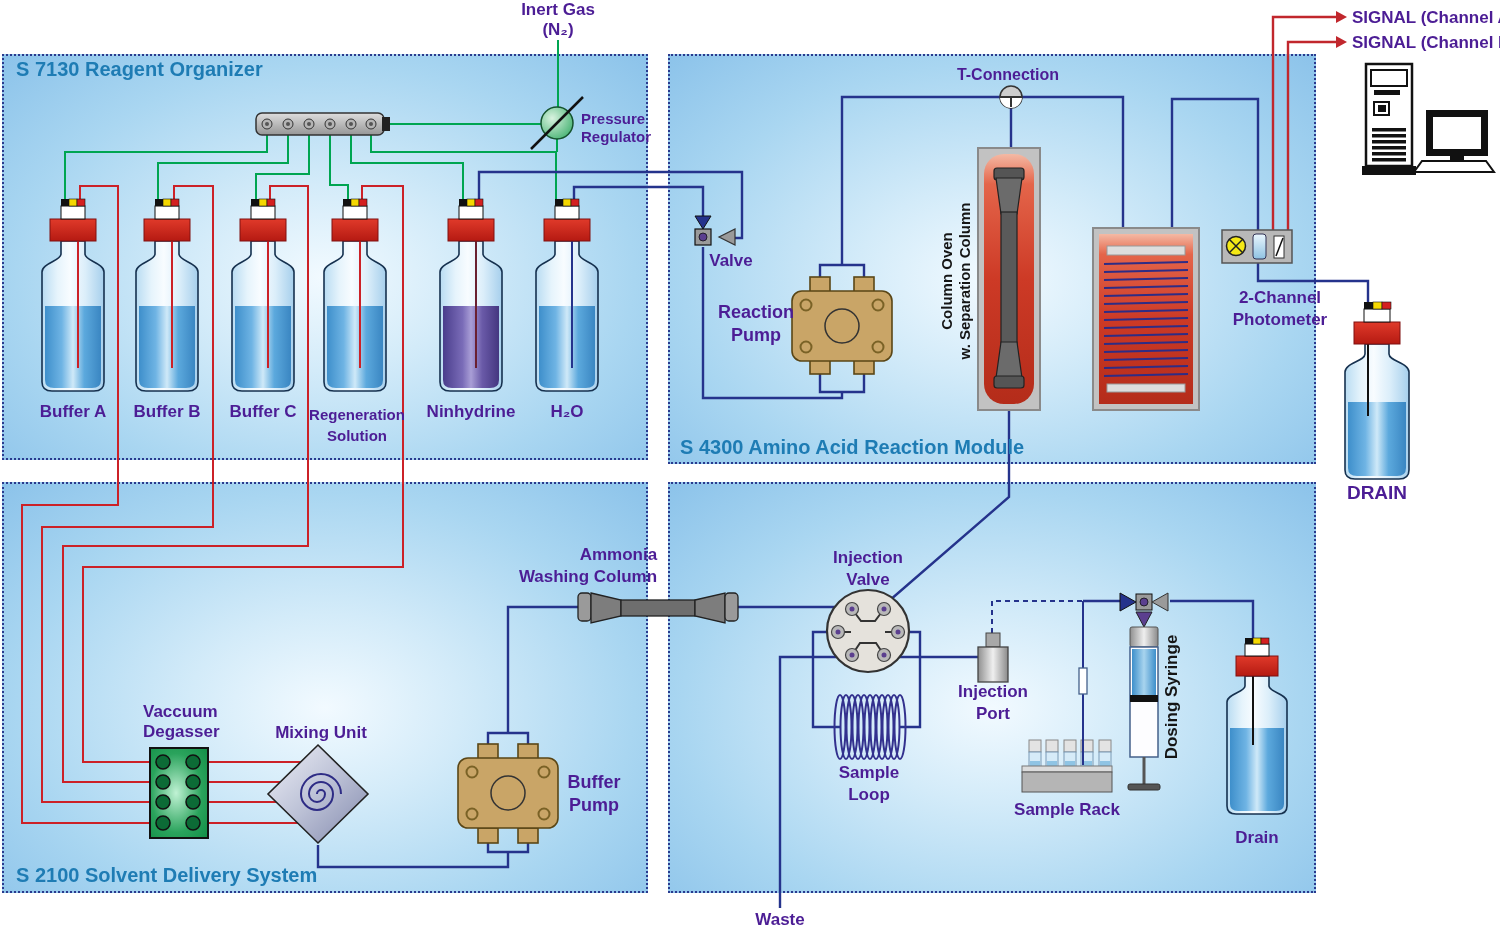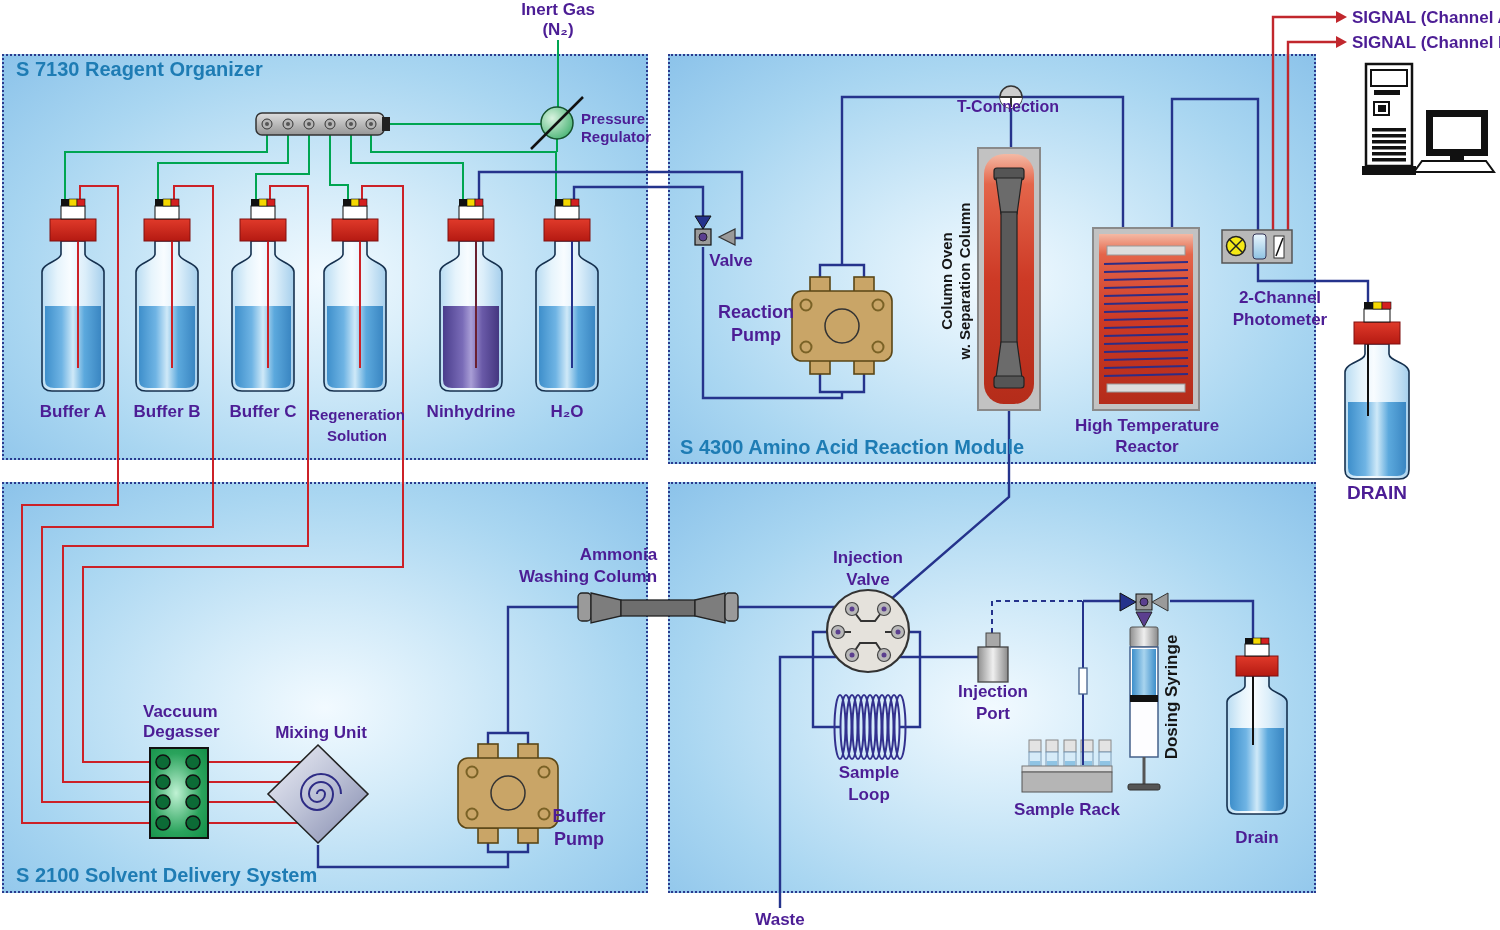--- a/index.html
+++ b/index.html
@@ -6,21 +6,21 @@
   #stage{position:relative;width:1500px;height:930px;overflow:hidden;background:#fff;
          font-family:"Liberation Sans","DejaVu Sans",sans-serif;}
   .panel{position:absolute;box-sizing:border-box;border:2px dotted #2a3a8e;
          background:radial-gradient(ellipse at 50% 55%, #f2faff 0%, #d3ebf9 30%, #a9d6f1 68%, #8cc3ea 100%);
          z-index:1;}
   #svgLayer{position:absolute;left:0;top:0;z-index:2;}
   .lbl{position:absolute;font-weight:bold;color:#4c1d95;white-space:nowrap;z-index:3;line-height:1.18;}
   .ctr{transform:translateX(-50%);text-align:center;}
   .ttl{position:absolute;color:#1e7cb4;font-weight:bold;font-size:20px;z-index:3;white-space:nowrap;}
   .rot{position:absolute;z-index:3;text-align:center;font-weight:bold;color:#151515;transform:rotate(-90deg);}
-  .f17{font-size:17px;} .f15{font-size:15px;} .f16{font-size:16px;margin-top:32px;} .f18{font-size:18px;} .f19{font-size:19px;}
+  .f17{font-size:17px;} .f15{font-size:15px;} .f16{font-size:16px;} .f18{font-size:18px;} .f19{font-size:19px;}
 </style>
 </head>
 <body>
 
 <div id="stage">
 
   <div class="panel" style="left:2px;top:54px;width:646px;height:406px;"></div>
   <div class="panel" style="left:668px;top:54px;width:648px;height:410px;"></div>
   <div class="panel" style="left:2px;top:482px;width:646px;height:411px;"></div>
   <div class="panel" style="left:668px;top:482px;width:648px;height:411px;"></div>
@@ -513,43 +513,39 @@
     <div>Reaction</div>
     <div>Pump</div>
   </div>
   <div class="lbl ctr f16" style="left:1008px;top:66px;">T-Connection</div>
 
   <div class="rot f15" style="left:826px;top:263px;width:260px;line-height:18px;">
     <div>Column Oven</div>
     <div>w. Separation Column</div>
   </div>
 
-  <div class="lbl ctr f17" style="left:1147px;top:415px;line-height:21px;">
-    <div>High Temperature</div>
-    <div>Reactor</div>
-  </div>
   <div class="lbl ctr f17" style="left:1260px;top:287px;line-height:22px;margin-left:20px;">
     <div>2-Channel</div>
     <div>Photometer</div>
   </div>
 
   <div class="lbl f17" style="left:1352px;top:8px;">SIGNAL (Channel A)</div>
   <div class="lbl f17" style="left:1352px;top:33px;">SIGNAL (Channel B)</div>
   <div class="lbl ctr f19" style="left:1377px;top:482px;">DRAIN</div>
 
   <div class="lbl ctr f17" style="left:588px;top:544px;line-height:22px;text-align:right;">
     <div>Ammonia</div>
     <div>Washing Column</div>
   </div>
   <div class="lbl f17" style="left:143px;top:702px;line-height:20px;">
     <div>Vaccuum</div>
     <div>Degasser</div>
   </div>
   <div class="lbl ctr f17" style="left:321px;top:723px;">Mixing Unit</div>
-  <div class="lbl ctr f18" style="left:579px;top:771px;line-height:23px;margin-top:34px;">
+  <div class="lbl ctr f18" style="left:594px;top:771px;line-height:23px;">
     <div>Buffer</div>
     <div>Pump</div>
   </div>
 
   <div class="lbl ctr f17" style="left:868px;top:547px;line-height:22px;">
     <div>Injection</div>
     <div>Valve</div>
   </div>
   <div class="lbl ctr f17" style="left:869px;top:762px;line-height:22px;">
     <div>Sample</div>

